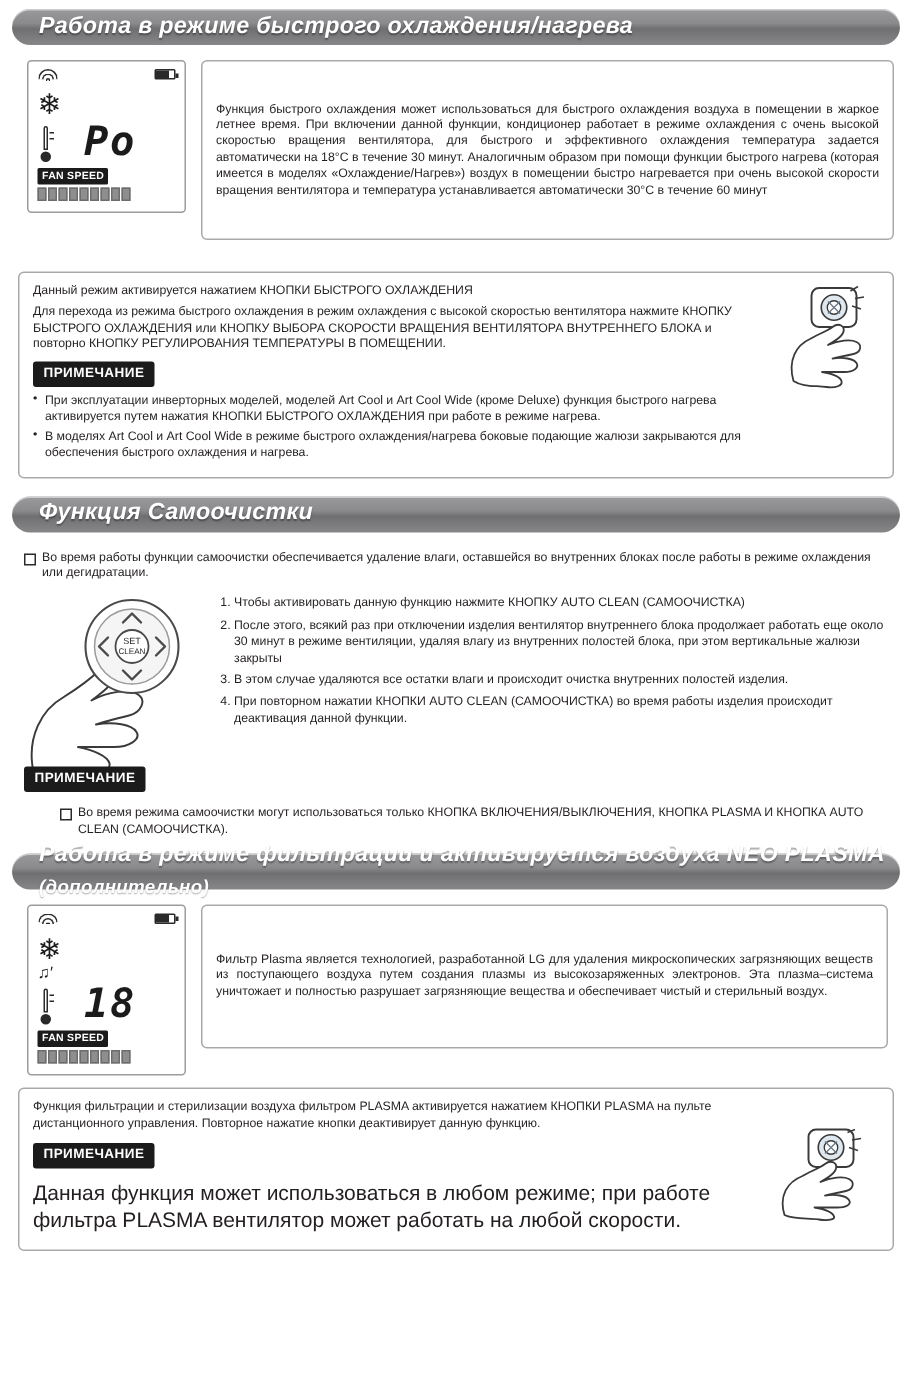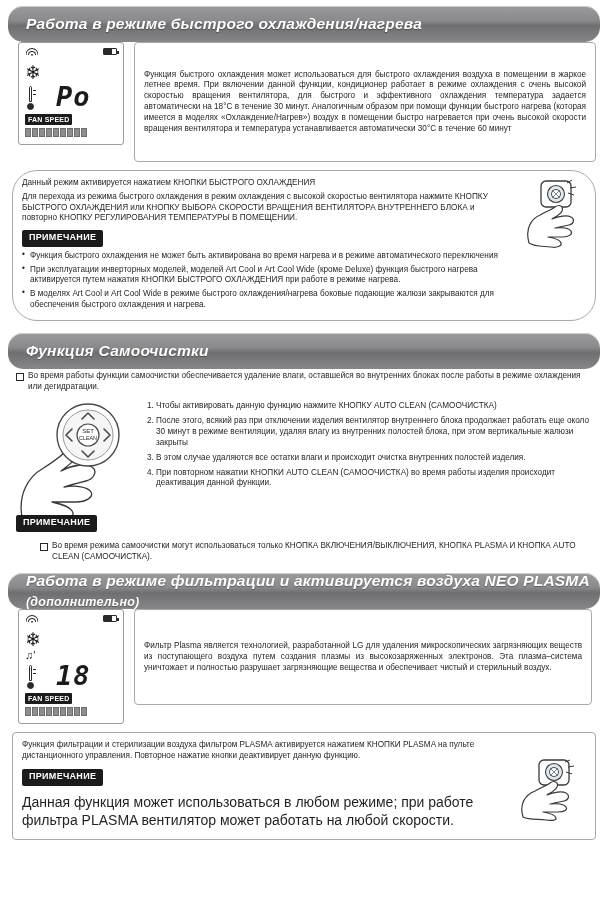--- a/index.html
+++ b/index.html
@@ -12,26 +12,26 @@
     font-size:8.2px;
     line-height:1.32;
     position:relative;
     overflow:hidden;
   }
   .page { position:relative; width:608px; height:924px; padding:0 8px; }
 
   
   .sec-bar {
     position:relative;
-    height:36px;
+    height:24px;
     border-radius:15px;
     background:linear-gradient(to bottom,#9a9a9c 0%,#8a8a8d 40%,#6f6f72 55%,#87878a 100%);
     display:flex; align-items:center;
     padding-left:18px;
-    margin-bottom:0;
+    margin-bottom:10px;
     box-shadow:inset 0 1px 0 rgba(255,255,255,.5);
   }
   .sec-bar .title {
     color:#ffffff;
     font-size:15.5px;
     font-weight:bold;
     font-style:italic;
     letter-spacing:.2px;
     text-shadow:0 1px 1px rgba(0,0,0,.35);
   }
@@ -160,28 +160,27 @@
           <span></span>
           <span></span>
       </div>
     </div>
 
     <div class="tbox" style="flex:1; margin-right:0; min-height:120px; display:flex; align-items:center;">
       <p style="text-align:justify;">Функция быстрого охлаждения может использоваться для быстрого охлаждения воздуха в помещении в жаркое летнее время. При включении данной функции, кондиционер работает в режиме охлаждения с очень высокой скоростью вращения вентилятора, для быстрого и эффективного охлаждения температура задается автоматически на 18°C в течение 30 минут. Аналогичным образом при помощи функции быстрого нагрева (которая имеется в моделях «Охлаждение/Нагрев») воздух в помещении быстро нагревается при очень высокой скорости вращения вентилятора и температура устанавливается автоматически 30°C в течение 60 минут</p>
     </div>
   </div>
 
-  <div class="tbox" style="margin:8px 4px 0 4px; position:relative; padding-right:90px;border-radius:25px;">
+  <div class="tbox" style="margin:21px 4px 0 4px; position:relative; padding-right:90px;">
     <p>Данный режим активируется нажатием КНОПКИ БЫСТРОГО ОХЛАЖДЕНИЯ</p>
     <p style="margin-top:2px;">Для перехода из режима быстрого охлаждения в режим охлаждения с высокой скоростью вентилятора нажмите КНОПКУ БЫСТРОГО ОХЛАЖДЕНИЯ или КНОПКУ ВЫБОРА СКОРОСТИ ВРАЩЕНИЯ ВЕНТИЛЯТОРА ВНУТРЕННЕГО БЛОКА и повторно КНОПКУ РЕГУЛИРОВАНИЯ ТЕМПЕРАТУРЫ В ПОМЕЩЕНИИ.</p>
     <div style="margin-top:6px;">
       <span class="note-badge">ПРИМЕЧАНИЕ</span>
     </div>
     <ul class="bullets">
-      <li>Функция быстрого охлаждения не может быть активирована во время нагрева и в режиме автоматического переключения</li>
       <li>При эксплуатации инверторных моделей, моделей Art Cool и Art Cool Wide (кроме Deluxe) функция быстрого нагрева активируется путем нажатия КНОПКИ БЫСТРОГО ОХЛАЖДЕНИЯ при работе в режиме нагрева.</li>
       <li>В моделях Art Cool и Art Cool Wide в режиме быстрого охлаждения/нагрева боковые подающие жалюзи закрываются для обеспечения быстрого охлаждения и нагрева.</li>
     </ul>
 
     <div class="hand-wrap" style="position:absolute; right:6px; top:8px; width:82px; height:70px;">
       <svg width="82" height="70" viewBox="0 0 82 70">
         <rect x="34" y="2" width="30" height="26" rx="5" fill="#ffffff" stroke="#3a3a3a" stroke-width="1.3"></rect>
         <circle cx="49" cy="15" r="8.5" fill="#dfe7ef" stroke="#3a3a3a" stroke-width="1.1"></circle>
         <circle cx="49" cy="15" r="4.5" fill="#ffffff" stroke="#3a3a3a" stroke-width="0.9"></circle>
         <path d="M45 11 L53 19 M53 11 L45 19" stroke="#6b7a88" stroke-width="0.9"></path>

